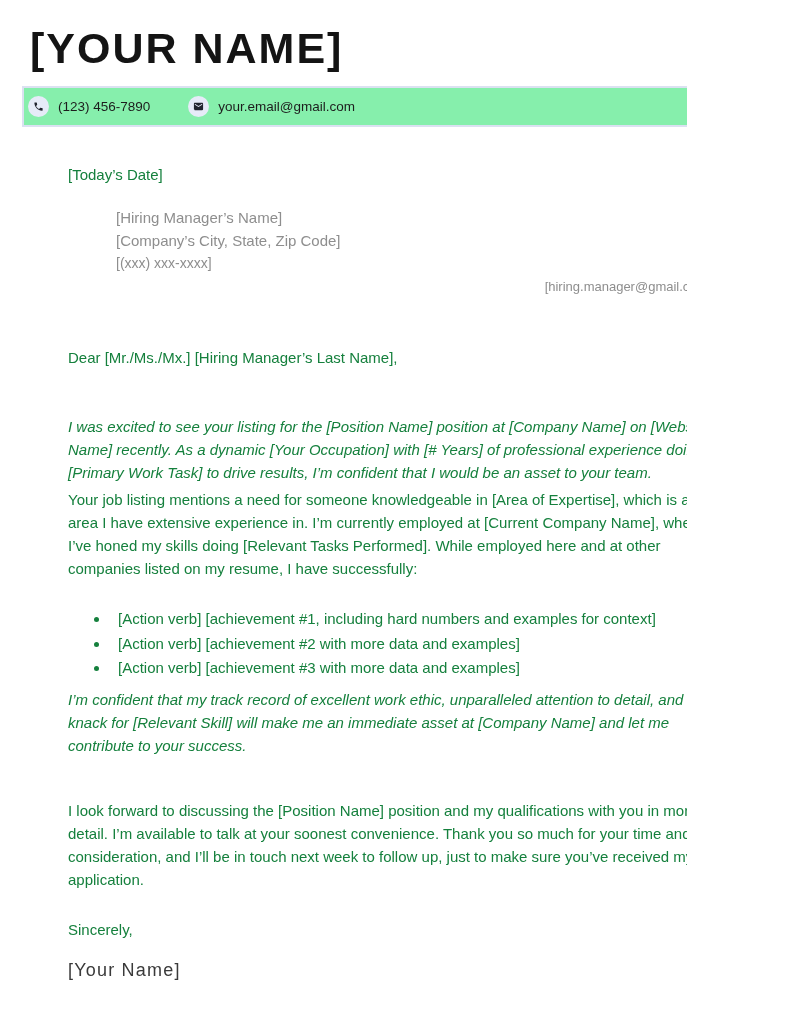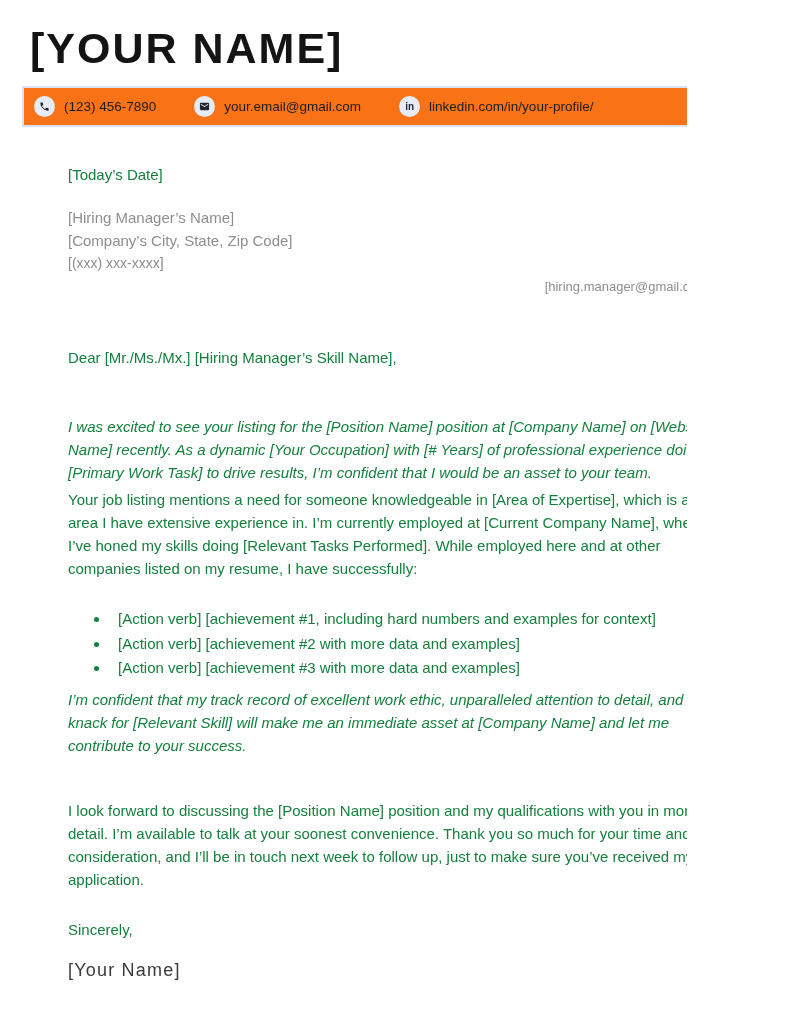--- a/index.html
+++ b/index.html
@@ -22,25 +22,25 @@
     letter-spacing: 2px;
     color: #141414;
     white-space: nowrap;
   }
   .contact-bar {
     position: absolute;
     left: 22px;
     top: 86px;
     width: 743px;
     height: 41px;
-    background: #f97316;
+    background: #86efac;
     border: 2px solid #dbe1f1;
     display: flex;
     align-items: center;
-    padding-left: 10px;
+    padding-left: 4px;
   }
   .contact-item {
     display: flex;
     align-items: center;
     gap: 9px;
     margin-right: 38px;
     font-size: 13.5px;
     color: #1d1d1d;
     white-space: nowrap;
   }
@@ -65,21 +65,21 @@
   .block {
     position: absolute;
     left: 68px;
     width: 643px;
     font-size: 15px;
     line-height: 23px;
     color: #15803d;
   }
   .date-block   { top: 163px; }
   .recipient-block { top: 206px; color: #8e8e8e; }
-  .recipient-line { line-height: 23px; }
+  .recipient-line { line-height: 23px; margin-left: 48px; }
   .recipient-line.small  { font-size: 14px; }
   .recipient-line.smaller { font-size: 13px; text-align: right; }
   .salutation-block { top: 346px; }
   .p1-block { top: 415px; font-style: italic; }
   .p2-block { top: 488px; }
   .bullets-block { top: 607px; }
   .bullets-block ul { list-style: disc; padding-left: 42px; }
   .bullets-block li { line-height: 24.5px; padding-left: 8px; }
   .p3-block { top: 688px; font-style: italic; }
   .p4-block { top: 799px; }
@@ -111,39 +111,33 @@
 
     <div class="contact-item">
       <span class="icon-circle">
         <svg viewBox="0 0 24 24">
             <path d="M20 4H4c-1.1 0-1.99.9-1.99 2L2 18c0 1.1.9 2 2 2h16c1.1 0 2-.9 2-2V6c0-1.1-.9-2-2-2zm0 4l-8 5-8-5V6l8 5 8-5v2z"></path>
           </svg>
       </span>
       <span class="contact-text">your.email@gmail.com</span>
     </div>
 
-    <div class="contact-item">
-      <span class="icon-circle">
-        <span class="linkedin-glyph">in</span>
-      </span>
-      <span class="contact-text">linkedin.com/in/your-profile/</span>
-    </div>
 
   </div>
 
   <div class="block date-block">[Today’s Date]</div>
 
   <div class="block recipient-block">
     <div class="recipient-line">[Hiring Manager’s Name]</div>
     <div class="recipient-line">[Company’s City, State, Zip Code]</div>
     <div class="recipient-line small">[(xxx) xxx-xxxx]</div>
     <div class="recipient-line smaller">[hiring.manager@gmail.com]</div>
   </div>
 
-  <div class="block salutation-block">Dear [Mr./Ms./Mx.] [Hiring Manager’s Skill Name],</div>
+  <div class="block salutation-block">Dear [Mr./Ms./Mx.] [Hiring Manager’s Last Name],</div>
 
   <div class="block p1-block">I was excited to see your listing for the [Position Name] position at [Company Name] on [Website Name] recently. As a dynamic [Your Occupation] with [# Years] of professional experience doing [Primary Work Task] to drive results, I’m confident that I would be an asset to your team.</div>
 
   <div class="block p2-block">Your job listing mentions a need for someone knowledgeable in [Area of Expertise], which is an area I have extensive experience in. I’m currently employed at [Current Company Name], where I’ve honed my skills doing [Relevant Tasks Performed]. While employed here and at other companies listed on my resume, I have successfully:</div>
 
   <div class="block bullets-block">
     <ul>
       <li>[Action verb] [achievement #1, including hard numbers and examples for context]</li>
       <li>[Action verb] [achievement #2 with more data and examples]</li>
       <li>[Action verb] [achievement #3 with more data and examples]</li>

